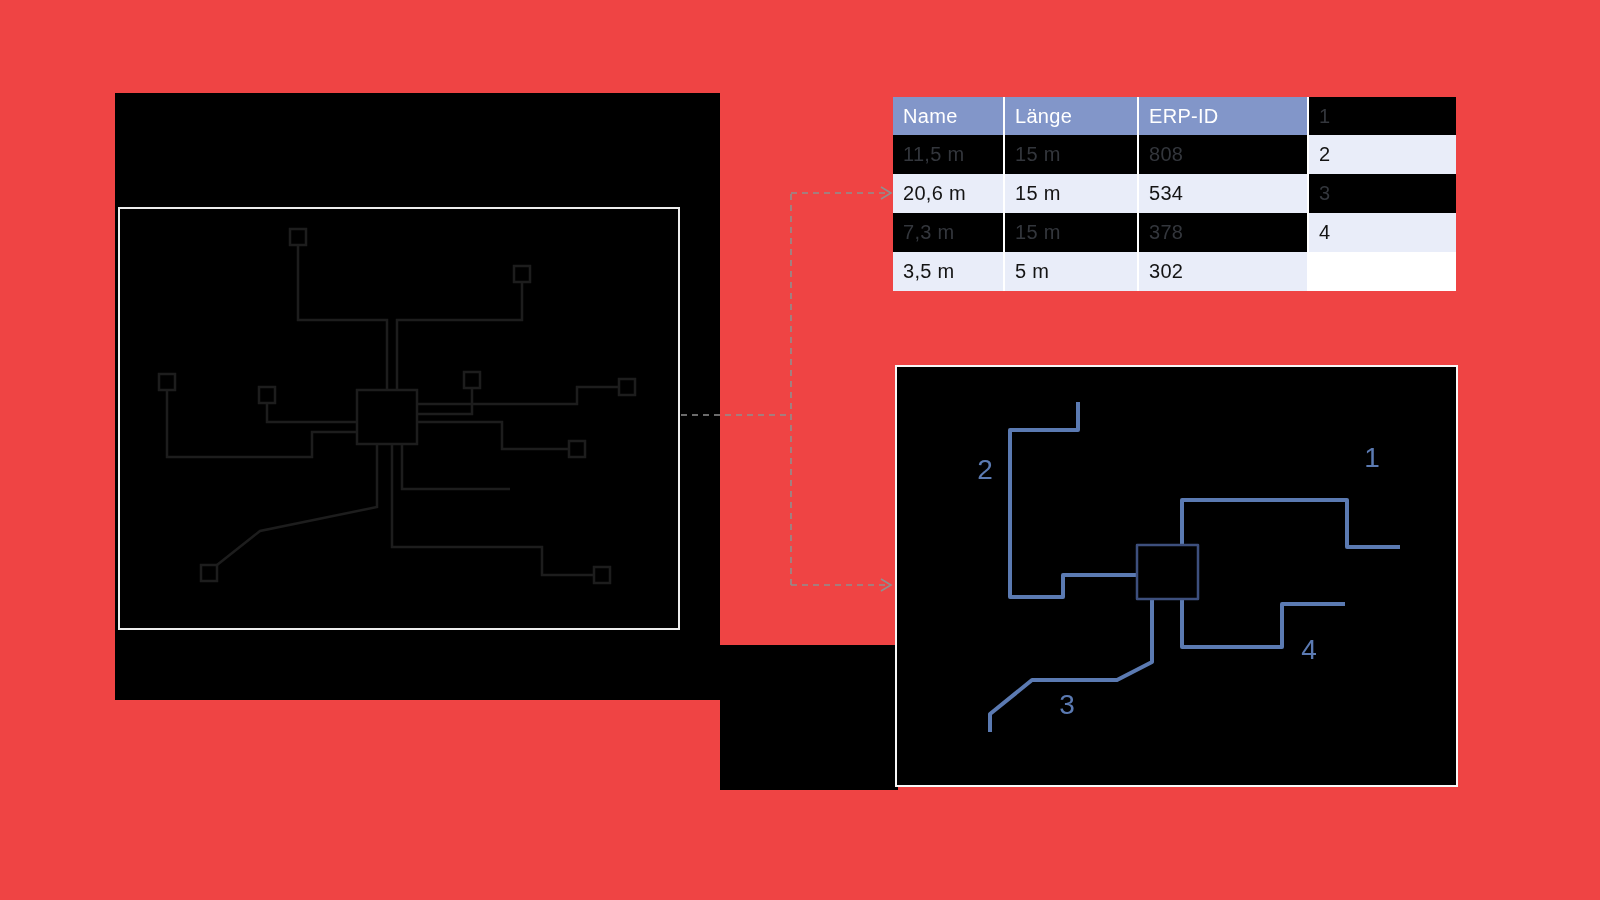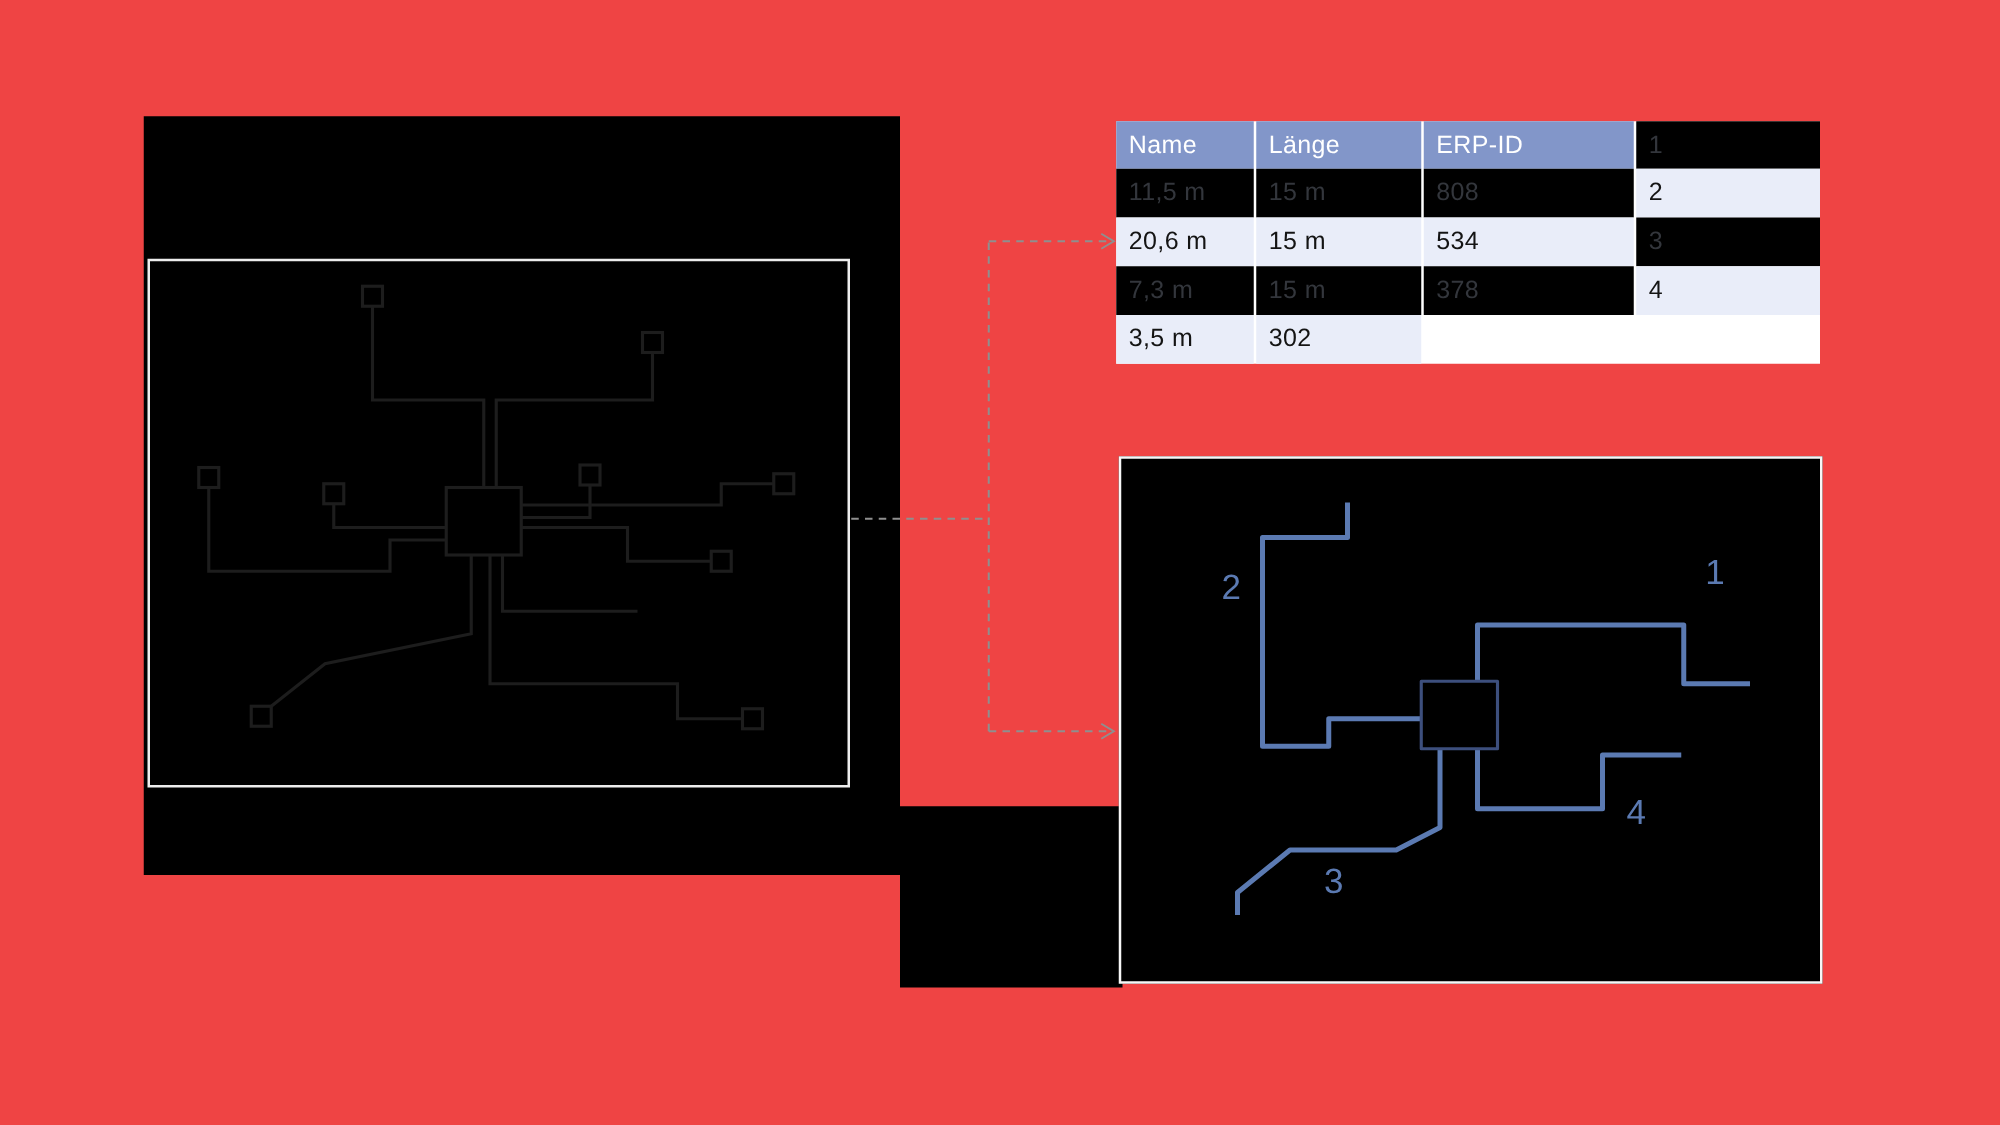--- a/index.html
+++ b/index.html
@@ -94,20 +94,21 @@
     <div class="cell light">15 m</div>
     <div class="cell light">534</div>
 
     <div class="cell dark">3</div>
     <div class="cell dark">7,3 m</div>
     <div class="cell dark">15 m</div>
     <div class="cell dark">378</div>
 
     <div class="cell light">4</div>
     <div class="cell light">3,5 m</div>
+    <div class="cell light">5 m</div>
     <div class="cell light">302</div>
   </div>
 
   <div class="blue-panel">
     <svg width="559" height="418" viewBox="0 0 559 418" fill="none" stroke-linejoin="round" stroke-linecap="butt">
       <polyline points="285,178 285,133 450,133 450,180 503,180" stroke="#5b7ab2" stroke-width="4"></polyline>
       <polyline points="181,35 181,63 113,63 113,230 166,230 166,208 240,208" stroke="#5b7ab2" stroke-width="4"></polyline>
       <polyline points="255,232 255,295 220,313 135,313 93,347 93,365" stroke="#5b7ab2" stroke-width="4"></polyline>
       <polyline points="285,232 285,280 385,280 385,237 448,237" stroke="#5b7ab2" stroke-width="4"></polyline>
       <rect x="240" y="178" width="61" height="54" fill="#000000" stroke="#3d4f7d" stroke-width="2.5"></rect>

